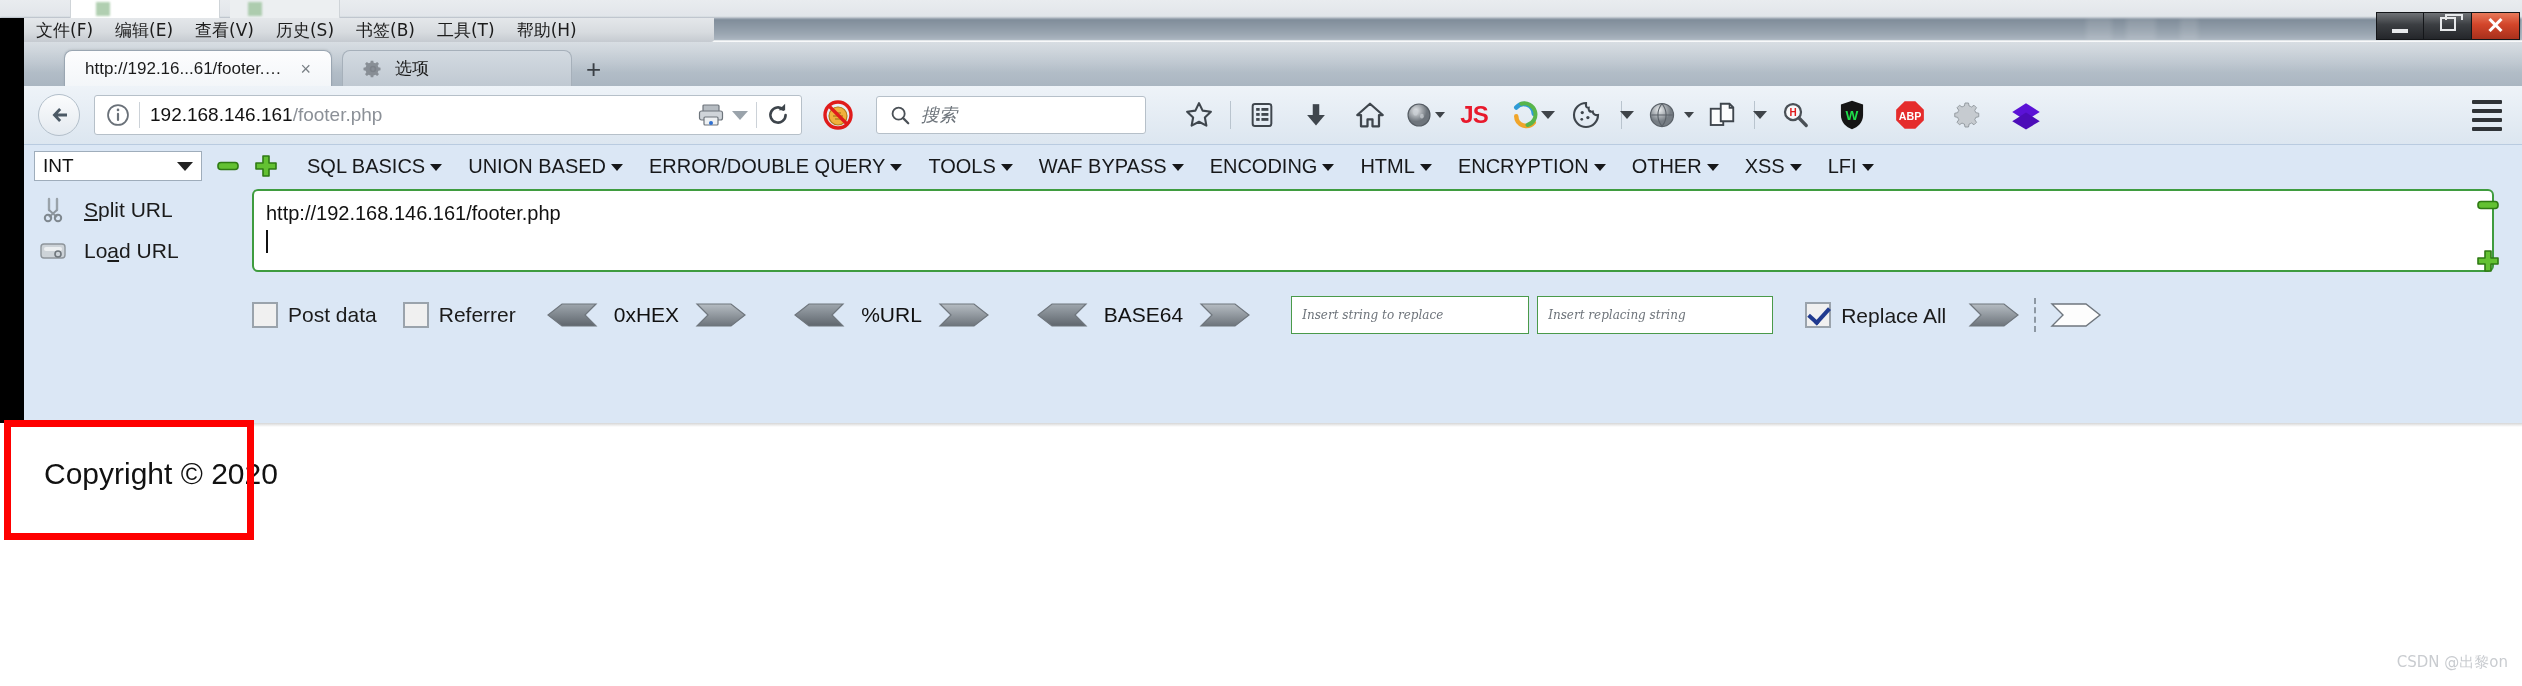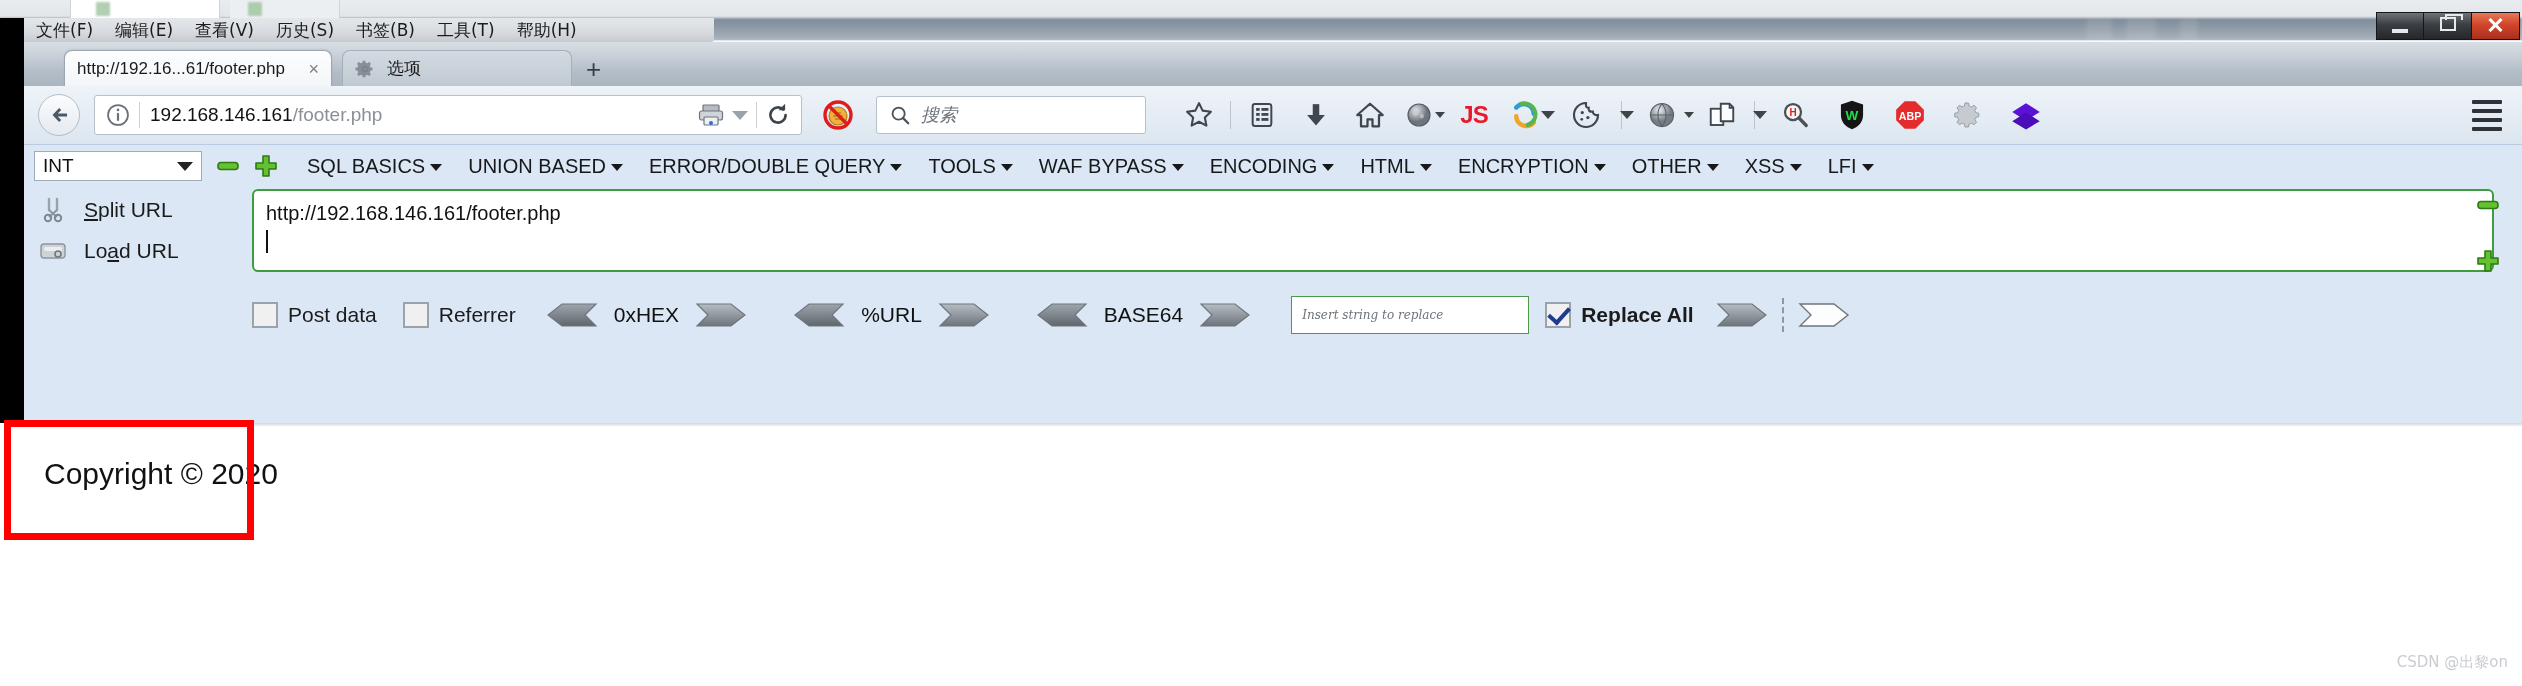--- a/index.html
+++ b/index.html
@@ -80,21 +80,21 @@
   .tabstrip {
     position:absolute; left:24px; top:42px; width:2498px; height:44px;
     background: linear-gradient(180deg,#c3ccd4 0%, #aab6c1 100%);
   }
   .tabstrip-sheen{
     position:absolute; left:0; top:0; width:100%; height:44px;
     background:linear-gradient(180deg, rgba(255,255,255,.35), rgba(255,255,255,0) 70%);
   }
   .tab {
     position:absolute; top:8px; height:36px;
-    display:flex; align-items:center; gap:12px; padding:0 12px;
+    display:flex; align-items:center; gap:12px; padding:0 20px;
     border-radius:8px 8px 0 0; font-size:17px; color:#1b1b1b; white-space:nowrap;
   }
   .tab.active {
     left:40px; width:268px;
     background: linear-gradient(180deg,#fdfdfe 0%, #f3f6f9 100%);
     border:1px solid #9aa6b2; border-bottom:none;
     box-shadow: 0 -1px 2px rgba(0,0,0,.08);
   }
   .tab.inactive {
     left:318px; width:230px;
@@ -609,22 +609,25 @@
         </svg>
         <span class="enc-label">BASE64</span>
         <svg class="arrow-r" viewBox="0 0 52 28">
           <path d="M2 3h34l14 11-14 11H2l11-11z" fill="url(#gr1)" stroke="#6f767d" stroke-width="1.2"></path>
         </svg>
       </div>
 
       <div class="hb-input" style="width:238px; margin-left:40px;">
         <span>Insert string to replace</span>
       </div>
-
-      <div style="display:flex; align-items:center; margin-left:16px;font-weight:bold;">
+      <div class="hb-input" style="width:236px; margin-left:8px;">
+        <span>Insert replacing string</span>
+      </div>
+
+      <div style="display:flex; align-items:flex-end; margin-left:32px;">
         <span class="cbox checked"></span>
         <span class="hb-cb-label">Replace All</span>
       </div>
 
       <svg class="arrow-r" style="margin-left:22px;" viewBox="0 0 52 28">
         <path d="M2 3h34l14 11-14 11H2l11-11z" fill="url(#gr1)" stroke="#6f767d" stroke-width="1.2"></path>
       </svg>
       <div class="dashsep"></div>
       <svg class="arrow-r" viewBox="0 0 52 28">
         <path d="M2 3h34l14 11-14 11H2l11-11z" fill="#fdfdfd" stroke="#6f767d" stroke-width="1.4"></path>

